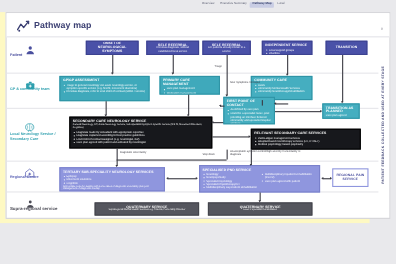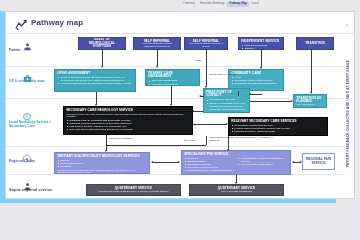--- a/index.html
+++ b/index.html
@@ -2,21 +2,21 @@
 <html><head>
 <meta charset="utf-8">
 <style>
   html,body{margin:0;padding:0;}
   body{
     width:360px;height:203px;overflow:hidden;
     background:#e9e9ec;
     font-family:"Liberation Sans",sans-serif;
     -webkit-font-smoothing:antialiased;
   }
-  .page{position:relative;width:336px;height:203px;background:#7dd3fc;}
+  .page{position:relative;width:336px;height:203px;background:#fef9c3;}
 
   
   .topbar{position:absolute;left:0;top:0;width:360px;height:11px;background:#e9e9ec;}
   .tabstrip{position:absolute;left:181px;top:1.5px;display:flex;align-items:center;gap:0;}
   .tab{font-size:2.7px;color:#5b5f73;padding:1.2px 2.6px;line-height:1;white-space:nowrap;letter-spacing:.02px;}
   .tab.active{background:#c9cde4;color:#2f3a66;border-radius:.8px;font-weight:bold;}
 
   
   .canvas{position:absolute;left:5px;top:11px;width:350px;height:188px;background:#ffffff;border:0.5px solid #d3d3d8;box-sizing:border-box;}
 

